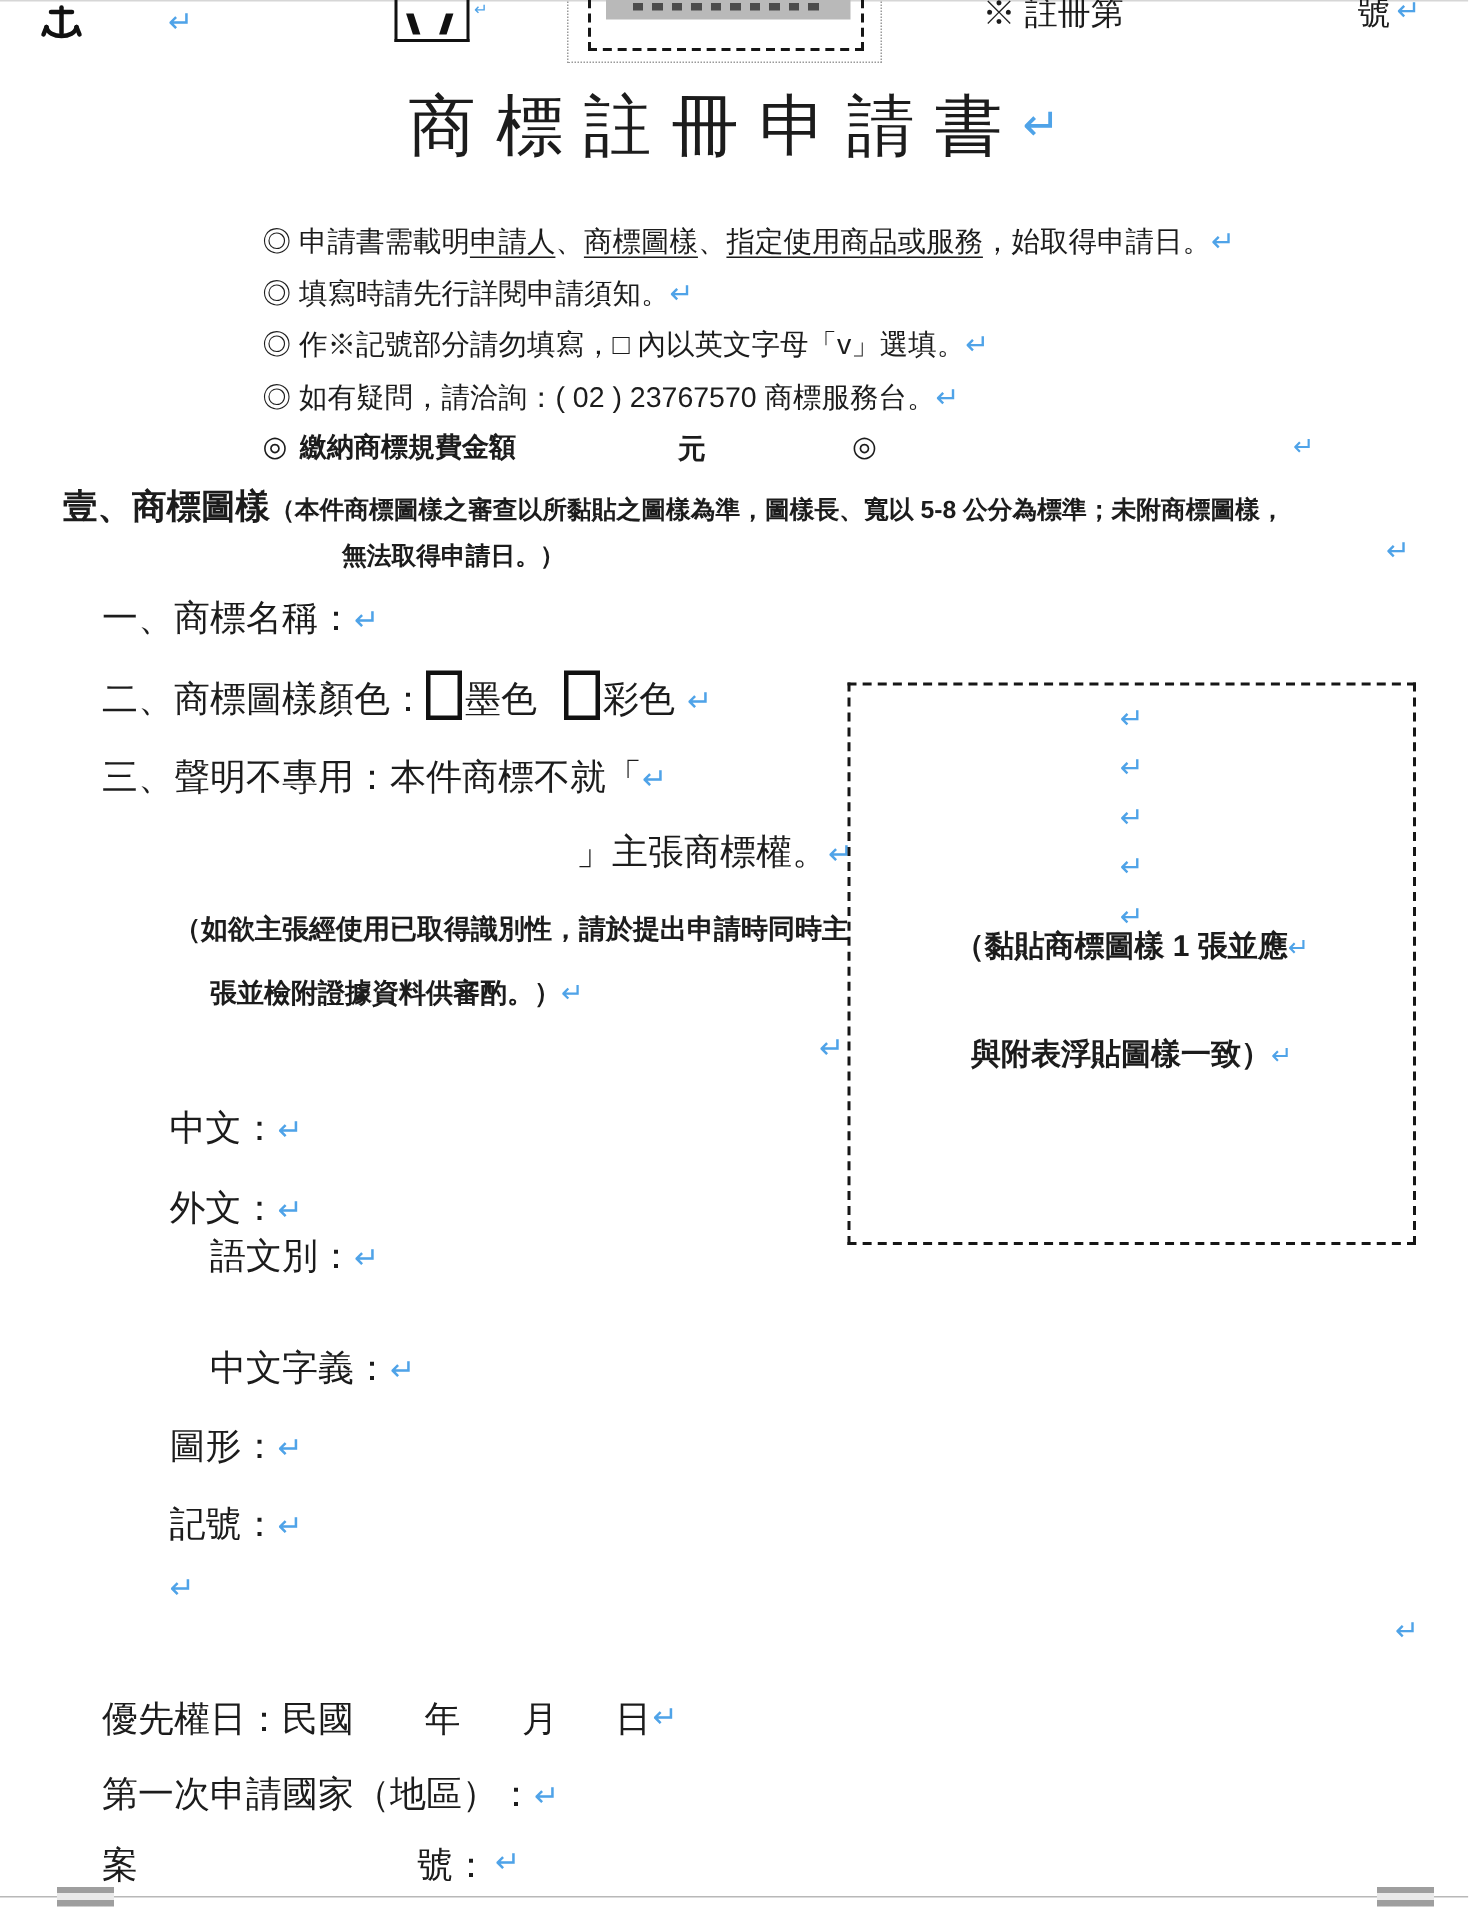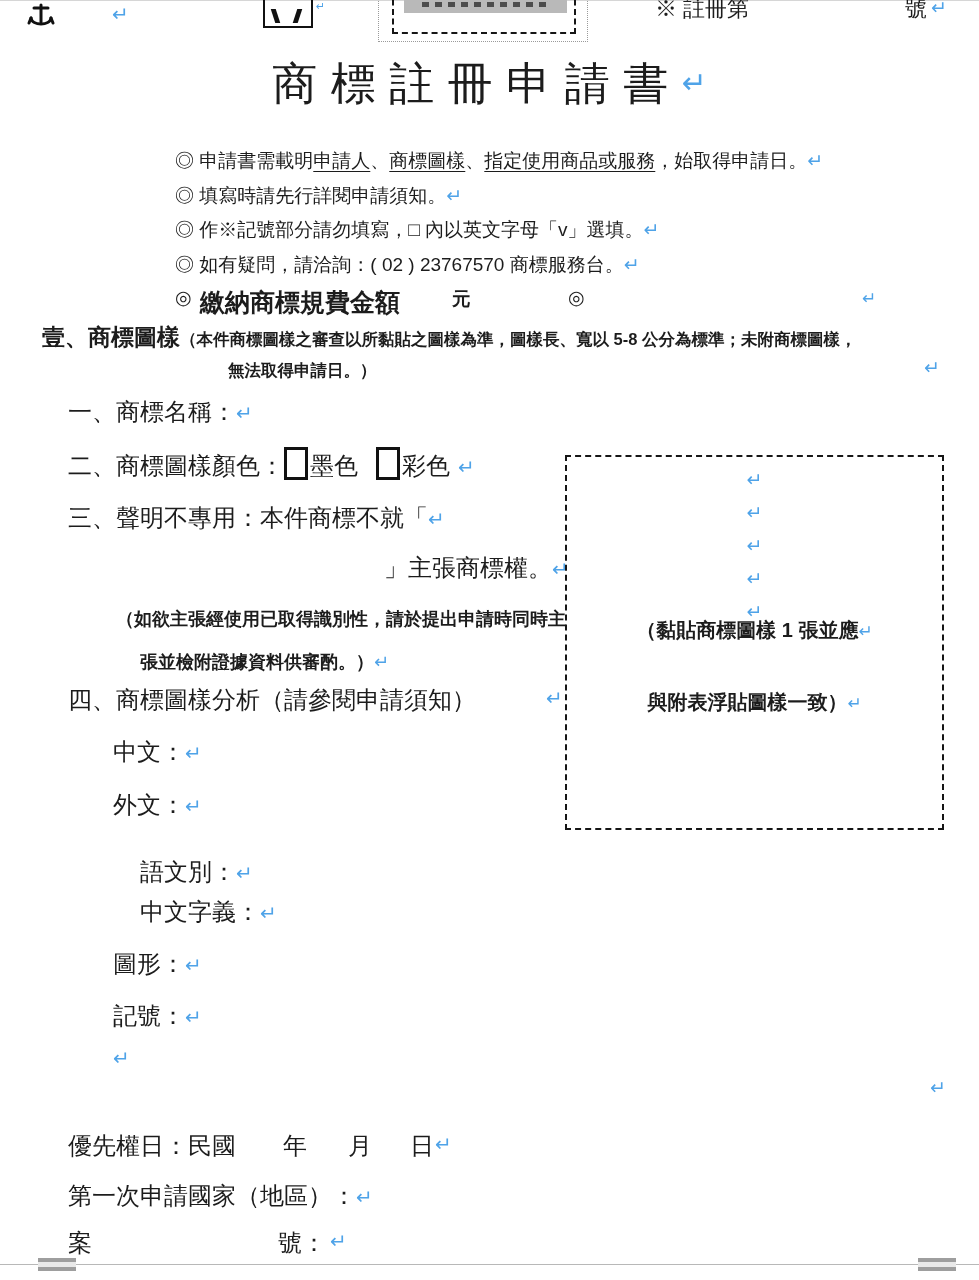--- a/index.html
+++ b/index.html
@@ -123,21 +123,21 @@
     <span>填寫時請先行詳閱申請須知。</span><span class="pm">↵</span>
   </div>
 
   <div class="abs body-sm" style="left:175px;top:252px;">
     <span>◎</span>
     <span>如有疑問，請洽詢：( 02 ) 23767570 商標服務台。</span><span class="pm">↵</span>
   </div>
 
   <div class="abs" style="left:0;top:286px;width:979px;height:26px;">
     <span class="abs body-sm" style="left:175px;top:0;">◎</span>
-    <span class="abs b" style="left:200px;top:0;font-size:25px;">繳納商標規費金額</span>
+    <span class="abs b" style="left:200px;top:0;font-size:18px;">繳納商標規費金額</span>
     <span class="abs b" style="left:452px;top:0;font-size:18.5px;">元</span>
     <span class="abs body-sm" style="left:568px;top:0;">◎</span>
     <span class="abs pm" style="left:862px;top:2px;font-size:17px;">↵</span>
   </div>
 
   <div class="abs" style="left:42px;top:322px;">
     <span class="head-lg">壹、商標圖樣</span><span class="head-note">（本件商標圖樣之審查以所黏貼之圖樣為準，圖樣長、寬以 5-8 公分為標準；未附商標圖樣，</span>
   </div>
   <span class="abs head-note" style="left:228px;top:360px;">無法取得申請日。）</span>
   <span class="abs pm" style="left:924px;top:356px;font-size:19px;">↵</span>
@@ -154,30 +154,29 @@
     <span>三、聲明不專用：本件商標不就「</span><span class="pm" style="font-size:20px;">↵</span>
   </div>
   <div class="abs body-md" style="left:384px;top:552px;">
     <span>」主張商標權。</span><span class="pm" style="font-size:20px;">↵</span>
   </div>
   <span class="abs note-b" style="left:116px;top:607px;">（如欲主張經使用已取得識別性，請於提出申請時同時主</span>
   <div class="abs note-b" style="left:140px;top:650px;">
     <span>張並檢附證據資料供審酌。）</span><span class="pm" style="font-size:18px;font-weight:normal;">↵</span>
   </div>
 
-  <span class="abs body-md" style="left:68px;top:684px;">四、商標圖樣分析（請參閱申請須知）</span>
   <span class="abs pm" style="left:546px;top:686px;font-size:20px;">↵</span>
 
   <div class="abs body-md" style="left:113px;top:736px;">
     <span>中文：</span><span class="pm" style="font-size:20px;">↵</span>
   </div>
   <div class="abs body-md" style="left:113px;top:789px;">
     <span>外文：</span><span class="pm" style="font-size:20px;">↵</span>
   </div>
-  <div class="abs body-md" style="left:140px;top:856px;">
+  <div class="abs body-md" style="left:140px;top:821px;">
     <span>語文別：</span><span class="pm" style="font-size:20px;">↵</span>
   </div>
   <div class="abs body-md" style="left:140px;top:896px;">
     <span>中文字義：</span><span class="pm" style="font-size:20px;">↵</span>
   </div>
   <div class="abs body-md" style="left:113px;top:948px;">
     <span>圖形：</span><span class="pm" style="font-size:20px;">↵</span>
   </div>
   <div class="abs body-md" style="left:113px;top:1000px;">
     <span>記號：</span><span class="pm" style="font-size:20px;">↵</span>

